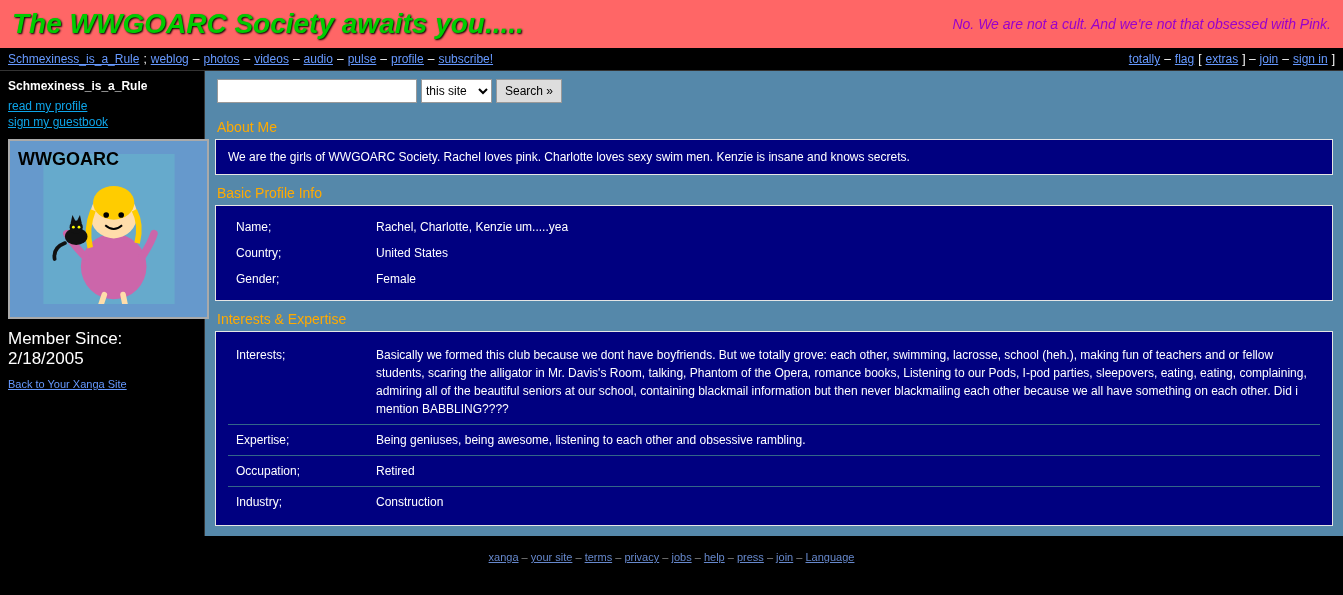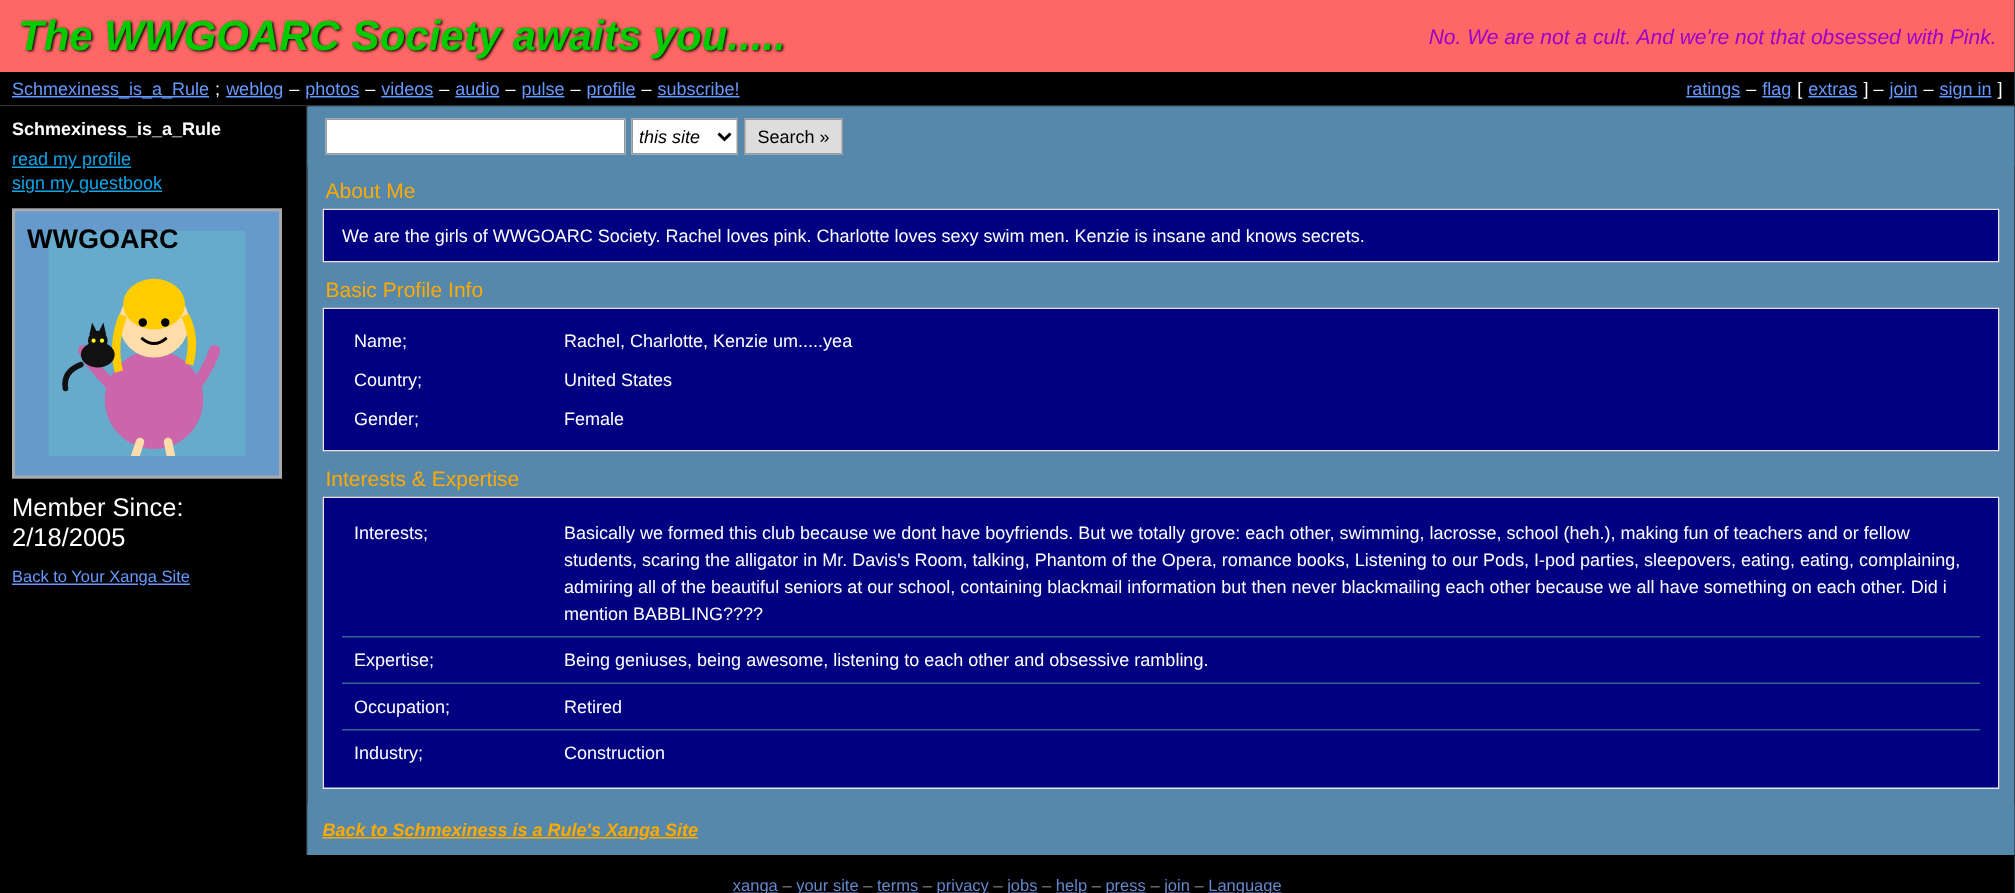--- a/index.html
+++ b/index.html
@@ -66,21 +66,21 @@
     }
     #sidebar-links a {
       color: #0ea5e9;
       text-decoration: underline;
       display: block;
       font-size: 12px;
       margin-bottom: 2px;
     }
     #sidebar-image-box {
       background: #6699cc;
-      width: 180px;
+      width: 201px;
       height: 180px;
       margin: 10px 0;
       display: flex;
       align-items: center;
       justify-content: center;
       overflow: hidden;
       border: 2px solid #aaa;
       position: relative;
     }
     #sidebar-image-label {
@@ -125,21 +125,20 @@
       color: #000;
       font-size: 12px;
       padding: 2px 4px;
     }
     #search-scope-select {
       height: 24px;
       font-size: 12px;
       background: #fff;
       border: 1px solid #999;
       color: #000;
-      font-style: italic;
     }
     #search-button {
       height: 24px;
       padding: 0 8px;
       font-size: 12px;
       background: #ddd;
       border: 1px solid #999;
       cursor: pointer;
       color: #000;
     }
@@ -257,21 +256,21 @@
     <span class="nav-sep"> – </span>
     <a href="#">audio</a>
     <span class="nav-sep"> – </span>
     <a href="#">pulse</a>
     <span class="nav-sep"> – </span>
     <a href="#"><u>profile</u></a>
     <span class="nav-sep"> – </span>
     <a href="#">subscribe!</a>
   </div>
   <div id="nav-right">
-    <a href="#">ratings</a>
+    <a href="#">totally</a>
     <span class="nav-sep"> – </span>
     <a href="#">flag</a>
     <span class="nav-sep"> [</span>
     <a href="#">extras</a>
     <span class="nav-sep">] – </span>
     <a href="#">join</a>
     <span class="nav-sep"> – </span>
     <a href="#">sign in</a>
     <span class="nav-sep">]</span>
   </div>
@@ -392,23 +391,20 @@
           </tr>
           <tr>
             <td>Industry;</td>
             <td>Construction</td>
           </tr>
         </tbody>
           </table>
       </div>
     </div>
 
-    <div id="back-to-xanga">
-      <a href="#">Back to Schmexiness is a Rule's Xanga Site</a>
-    </div>
 
   </div>
 </div>
 
 <div id="footer">
   <div id="footer-row1">
     <a href="#">xanga</a>
     <span class="footer-sep"> – </span>
     <a href="#">your site</a>
     <span class="footer-sep"> – </span>

